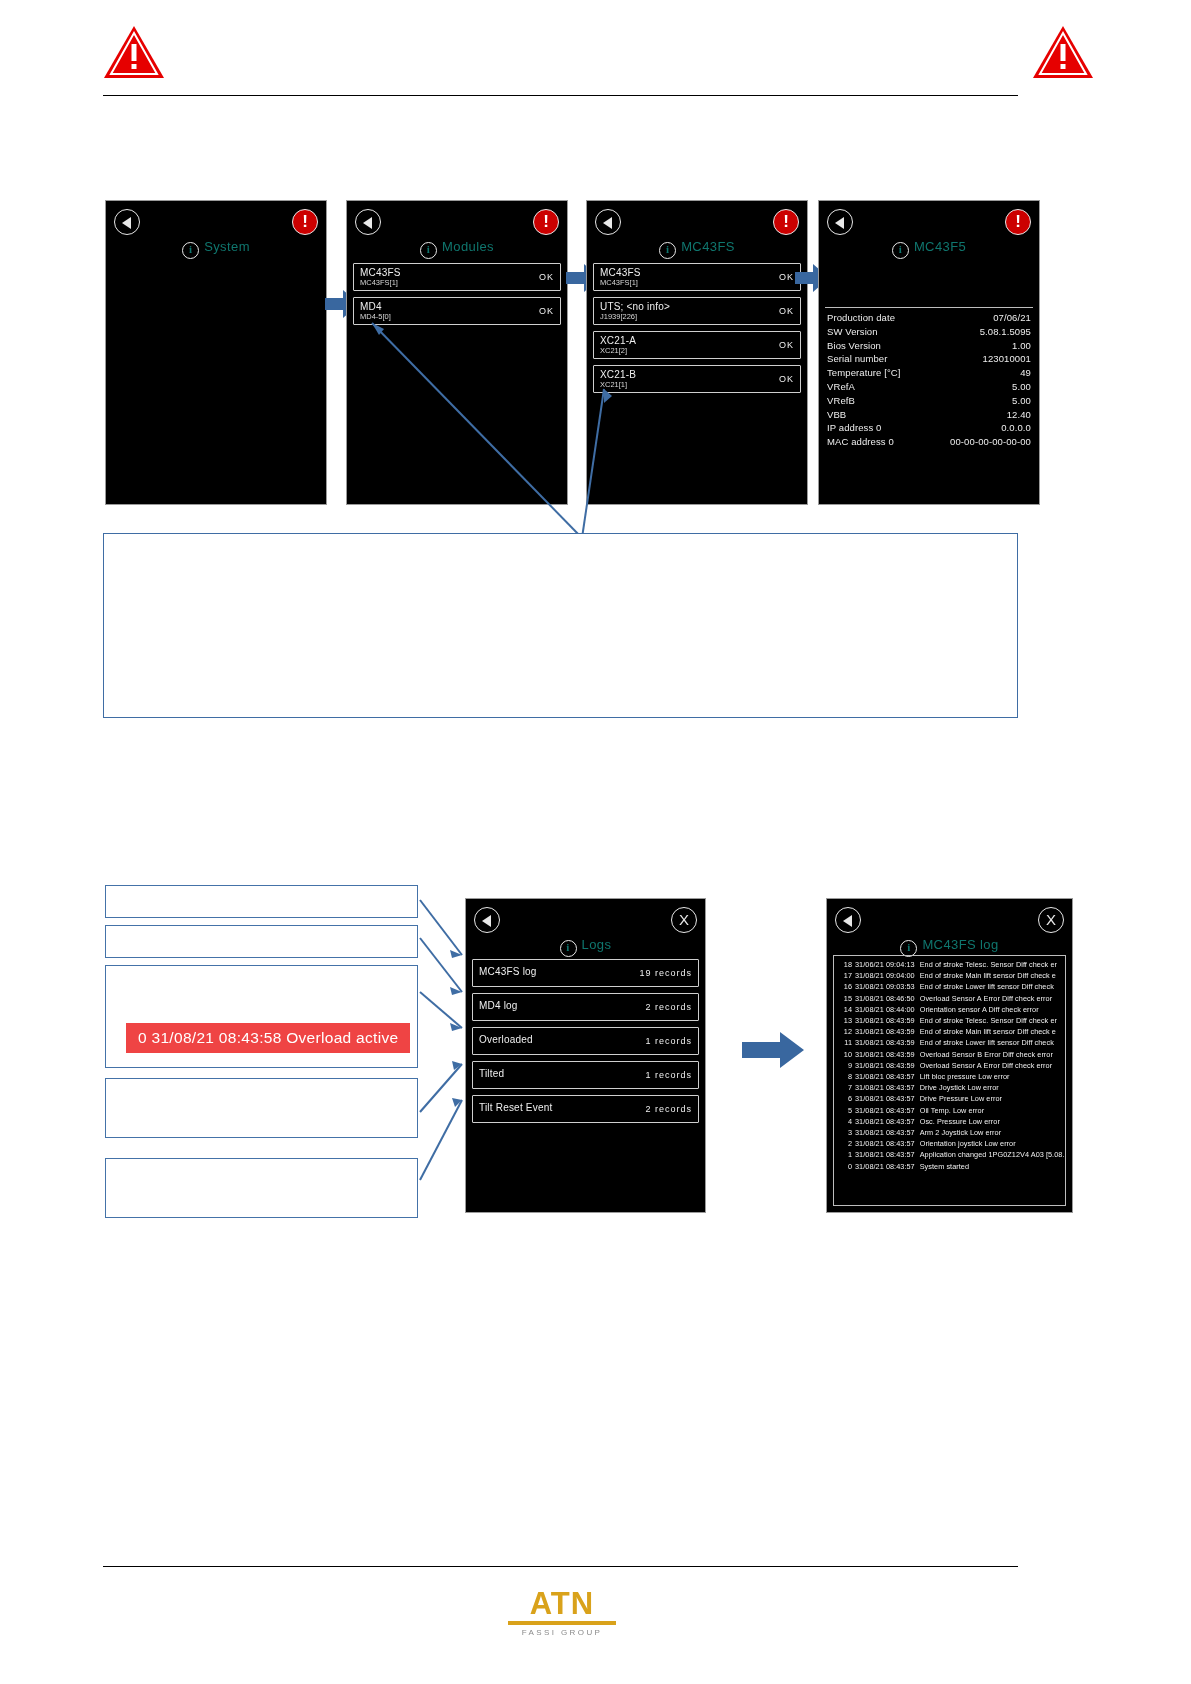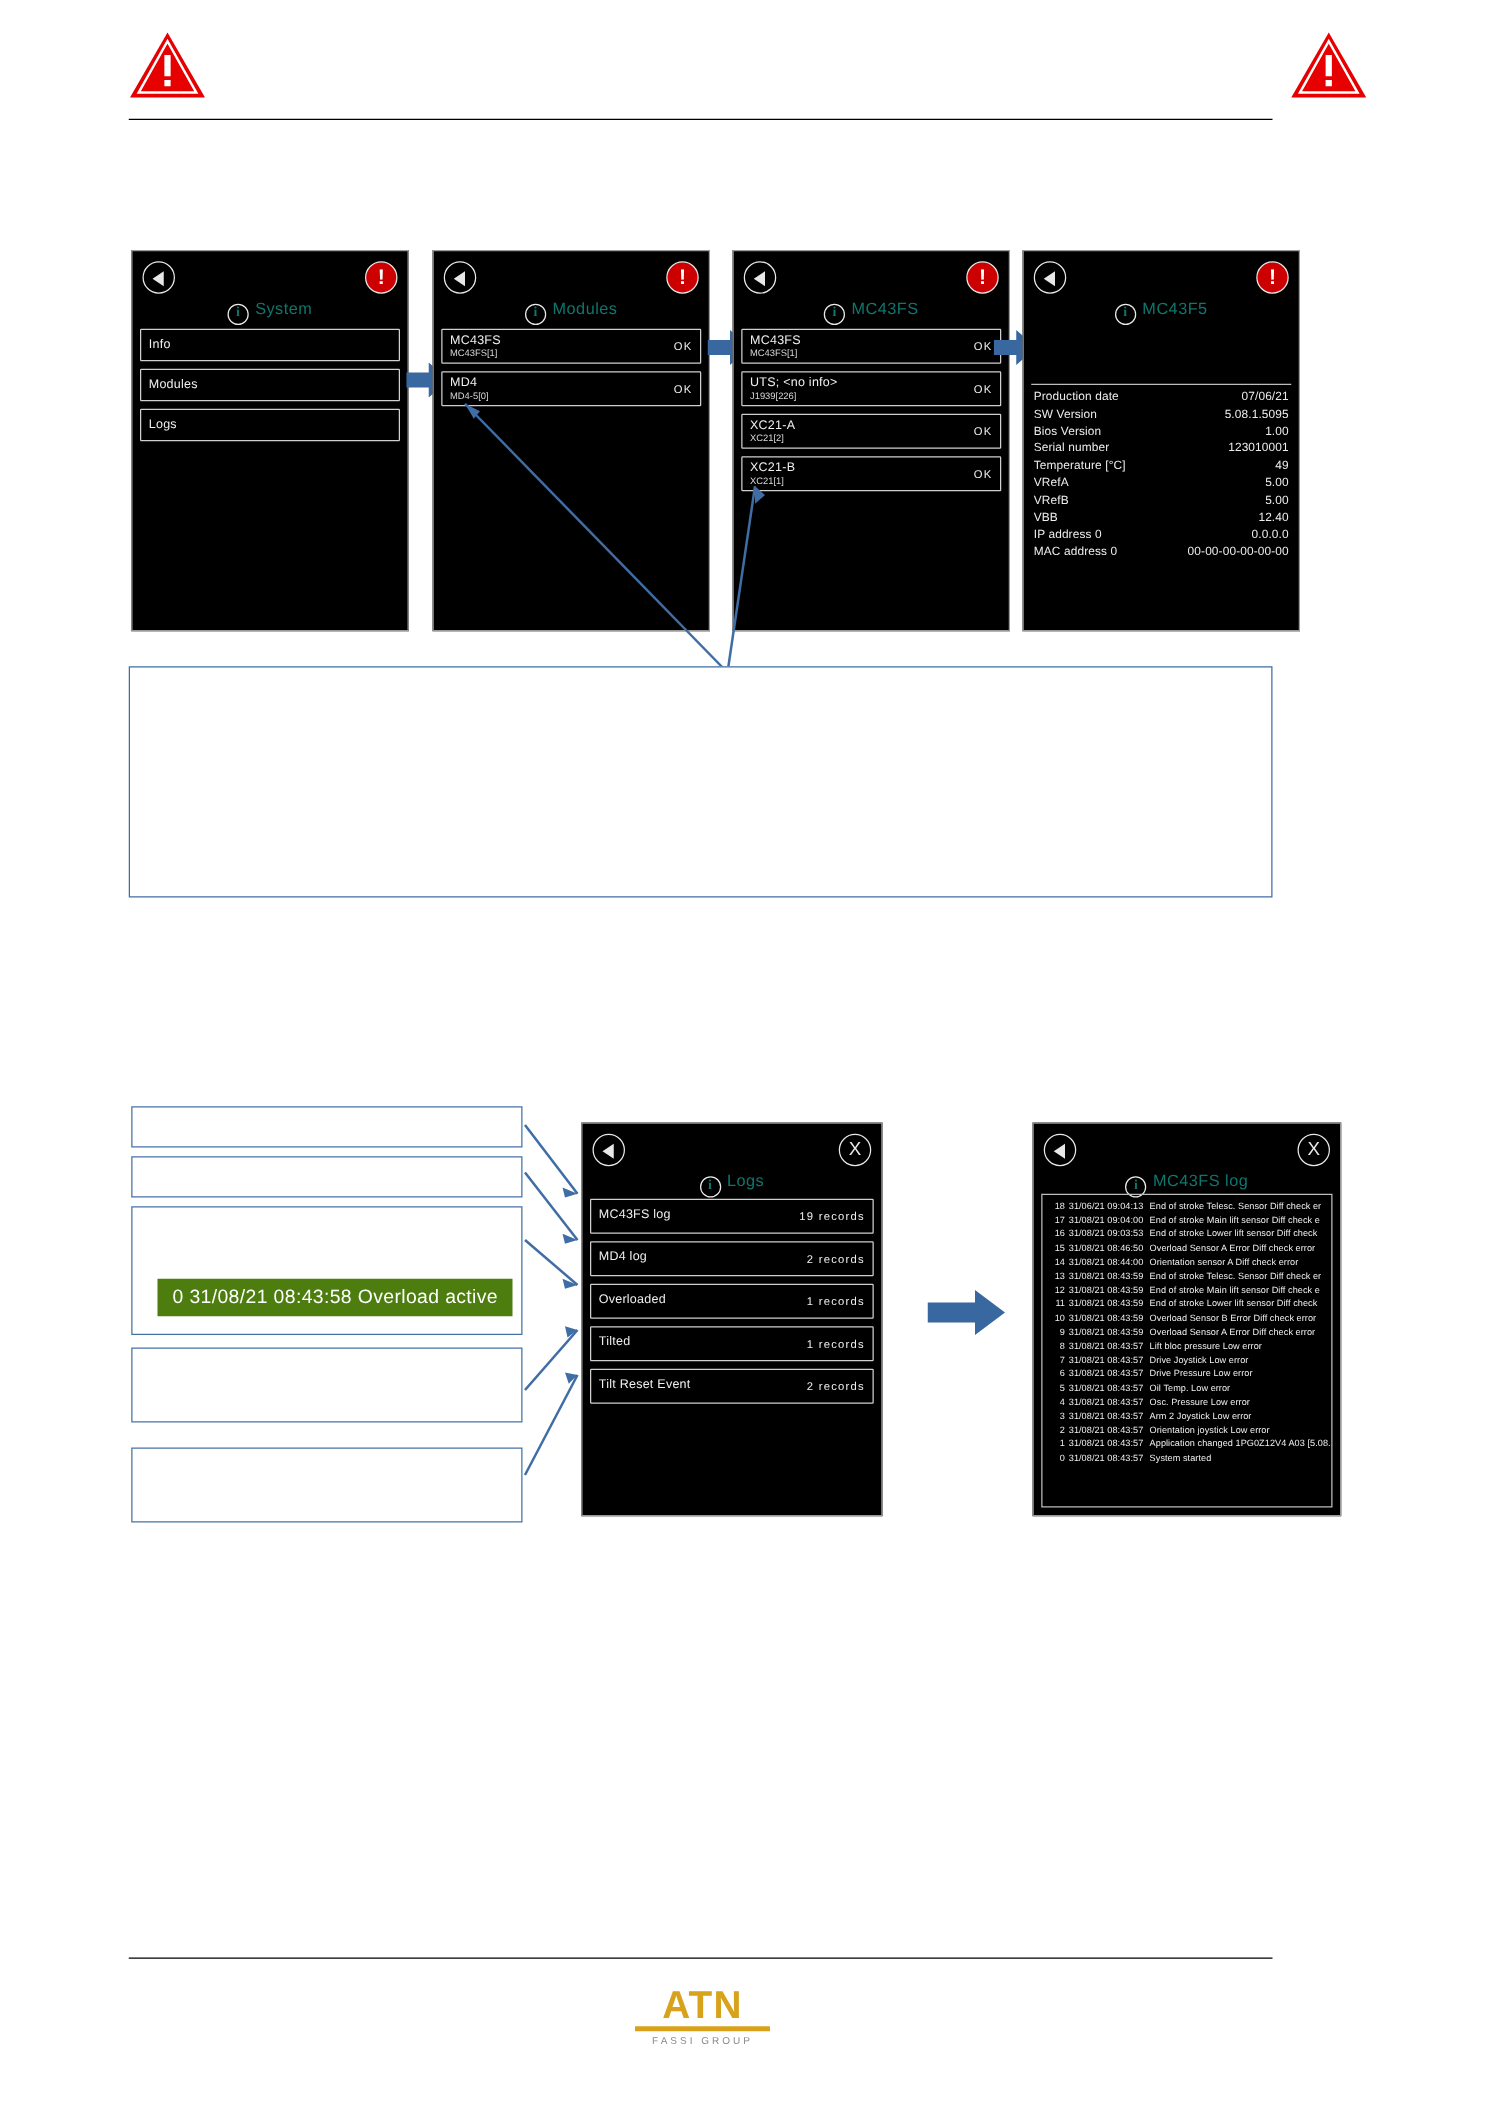--- a/index.html
+++ b/index.html
@@ -259,21 +259,21 @@
     width: 915px;
     height: 185px;
     border: 1px solid #3f6da4;
     box-sizing: border-box;
     background: #fff;
   }
 
   
   .sample-strip {
     position: absolute;
-    background: #4d7c0f;
+    background: #ef4444;
     color: #fff;
     font-size: 15.5px;
     letter-spacing: 0.3px;
     padding: 6px 12px;
     white-space: nowrap;
   }
 
   
   .leader { position: absolute; pointer-events: none; }
   .leader svg { display: block; overflow: visible; }
@@ -299,31 +299,20 @@
 </div>
 <div class="hdr-rule"></div>
 
 <div class="screen" style="left:105px; top:200px; width:222px; height:305px;">
   <div class="scr-back"></div>
   <div class="scr-alarm">
     <div class="bang">!</div>
   </div>
   <div class="scr-title">
     <span class="info-ico">i</span><span>System</span>
-  </div>
-  <div class="scr-list">
-    <div class="scr-row single">
-      <div class="r-main">Info</div>
-    </div>
-    <div class="scr-row single">
-      <div class="r-main">Modules</div>
-    </div>
-    <div class="scr-row single">
-      <div class="r-main">Logs</div>
-    </div>
   </div>
 </div>
 
 <div class="barrow" style="left:325px; top:288px;">
   <svg viewBox="0 0 34 32">
       <polygon points="0,10 18,10 18,2 34,16 18,30 18,22 0,22" fill="#39679f"></polygon>
     </svg>
 </div>
 
 <div class="screen" style="left:346px; top:200px; width:222px; height:305px;">

